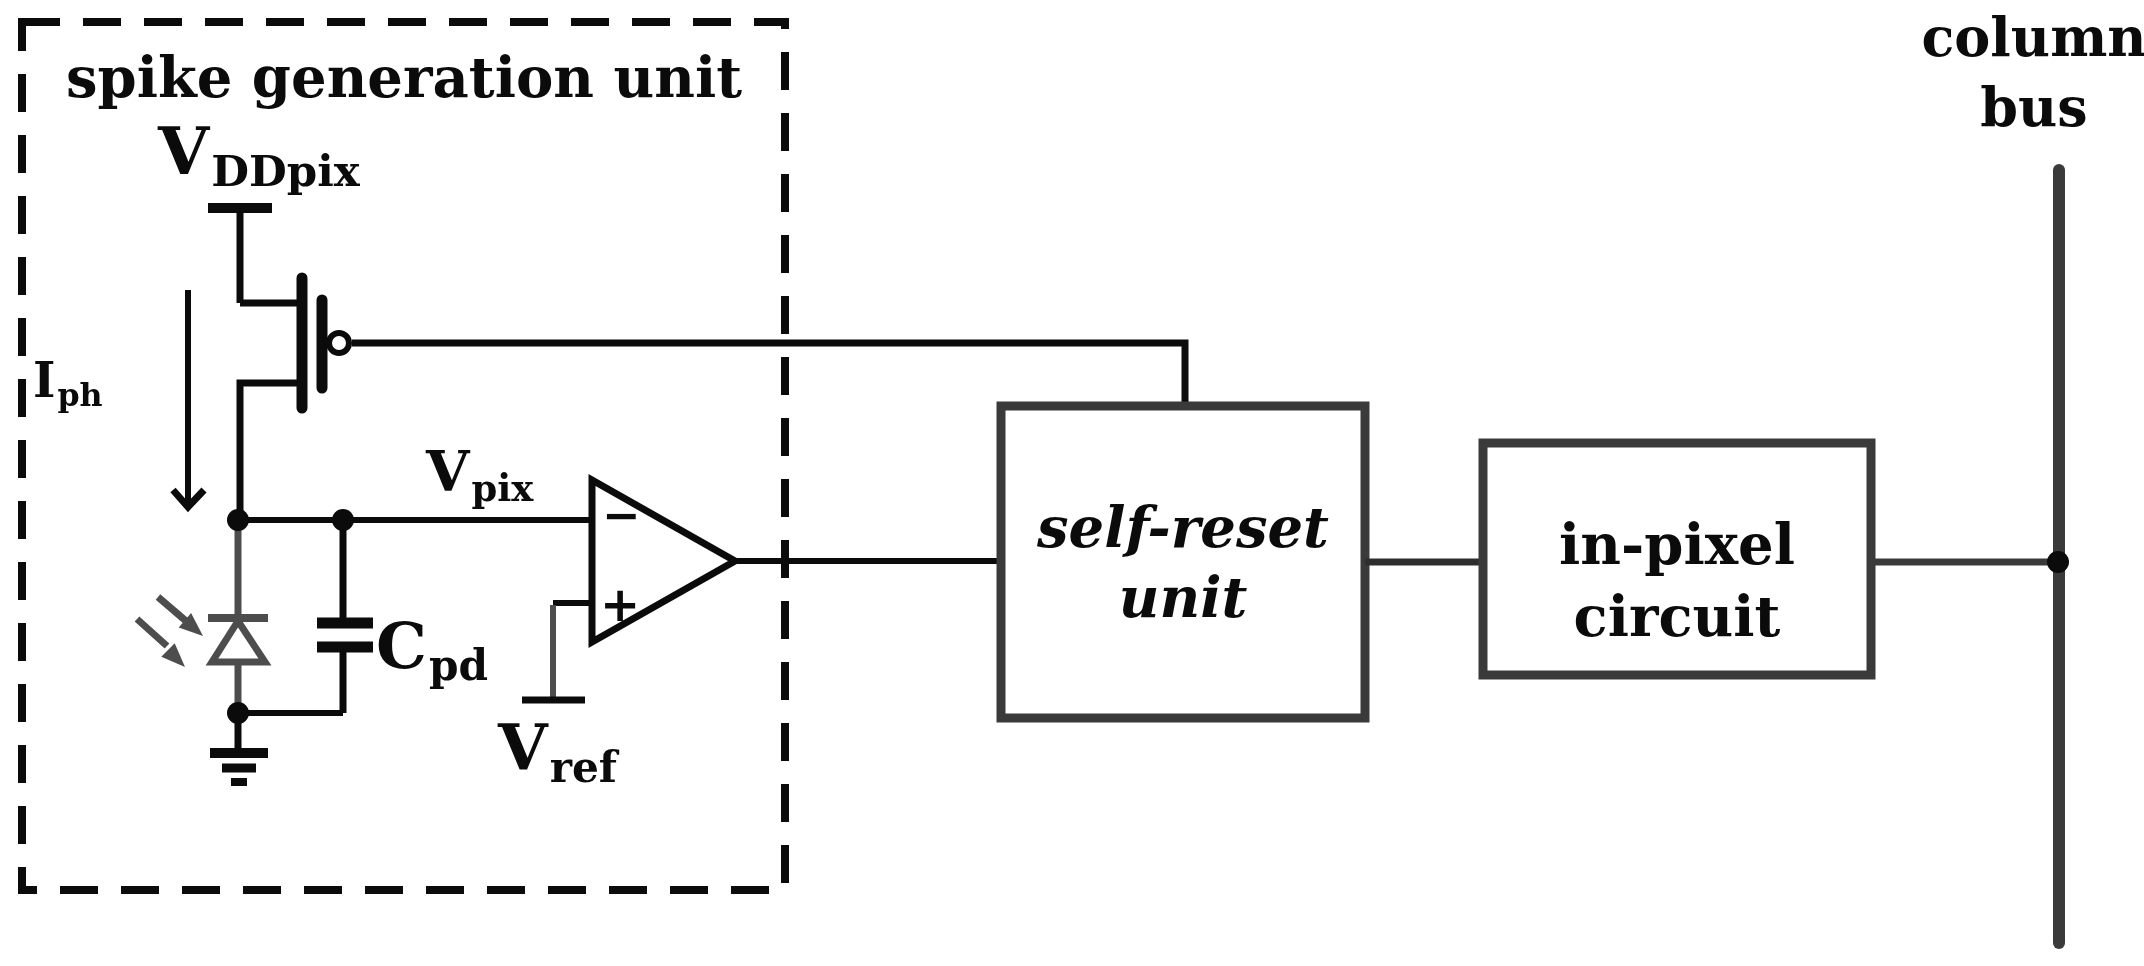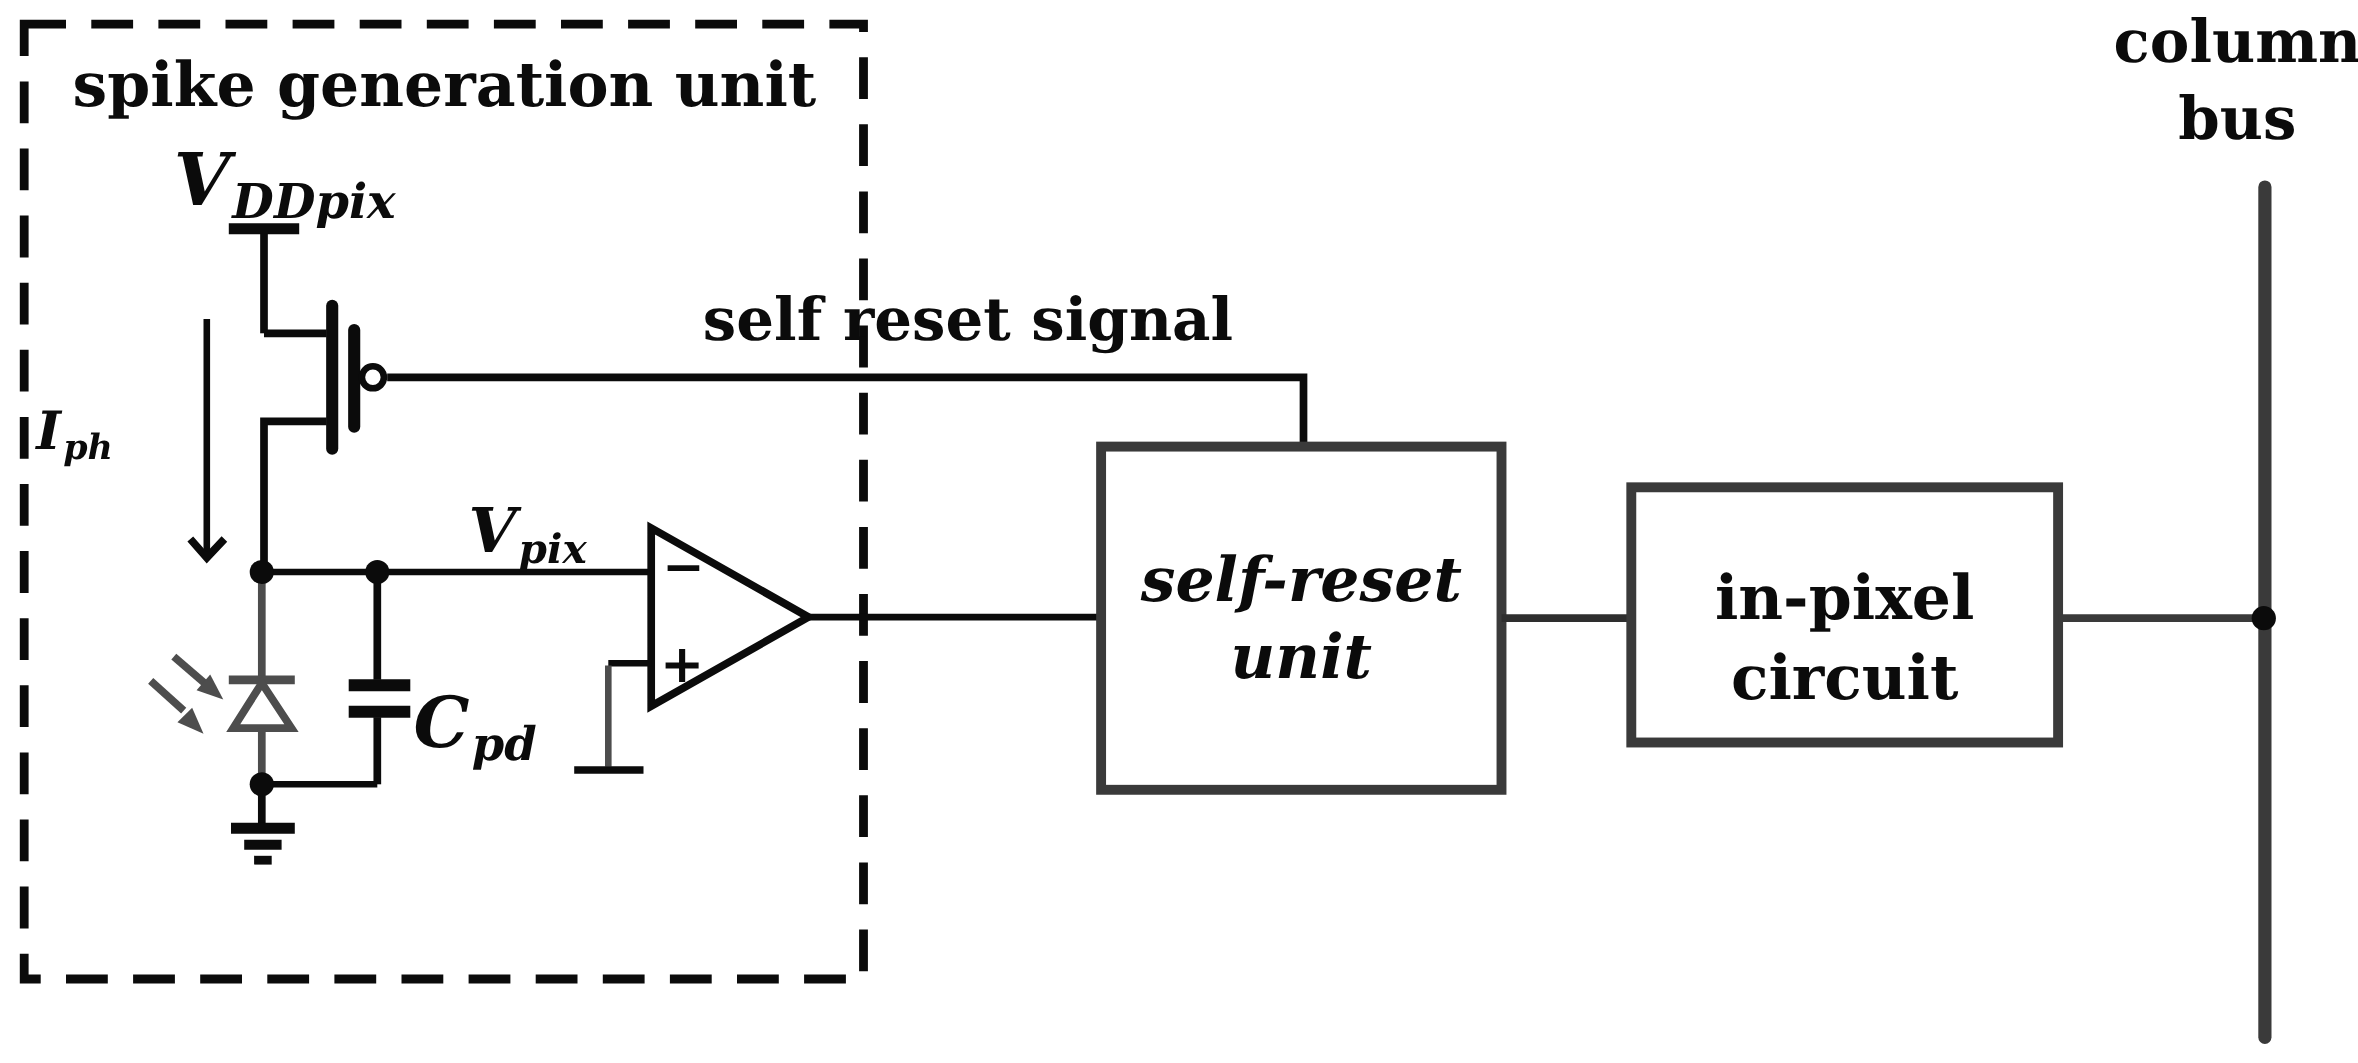--- a/index.html
+++ b/index.html
@@ -8,21 +8,21 @@
     font-family:"DejaVu Serif","Liberation Serif",serif;
     overflow:hidden;
   }
   #stage{position:absolute;inset:0;width:2144px;height:966px;padding-left:44px;}
   svg{position:absolute;left:0;top:0;}
   .lbl{
     position:absolute;color:#0b0b0b;font-weight:bold;white-space:nowrap;
     -webkit-user-select:none;user-select:none;
   }
   .center{transform:translateX(-50%);text-align:center;}
-  .math{font-style:italic;margin-top:12px;}
+  .math{}
   .math .sub{font-size:0.66em;position:relative;top:0.28em;margin-left:2px;}
   .title{font-size:56px;}
   .signal{font-size:54px;}
   .busLbl{font-size:54px;line-height:70px;}
   .blockTxt{
     position:absolute;display:flex;flex-direction:column;justify-content:center;
     align-items:center;font-weight:bold;color:#0b0b0b;text-align:center;
   }
   .blockTxt.two{line-height:70px;font-size:56px;font-style:italic;}
   .blockTxt.three{line-height:72px;font-size:56px;}
@@ -125,22 +125,24 @@
   </div>
 
   <div class="lbl math" style="left:426px;top:438px;font-size:56px;">
     <span>V</span><span class="sub">pix</span>
   </div>
 
   <div class="lbl math" style="left:376px;top:608px;font-size:64px;">
     <span>C</span><span class="sub">pd</span>
   </div>
 
+  <div class="lbl math" style="left:498px;top:710px;font-size:64px;">
+    <span>V</span><span class="sub">ref</span>
+  </div>
 
-  <div class="lbl signal center" style="left:880px;top:258px;">self reset signal</div>
 
   <div class="sign" style="left:602px;top:488px;font-size:46px;">−</div>
   <div class="sign" style="left:600px;top:576px;font-size:48px;">+</div>
 
   <div class="blockTxt two" style="left:1006px;top:411px;width:354px;height:302px;">
     <div>self-reset</div>
     <div>unit</div>
   </div>
 
   <div class="blockTxt three" style="left:1488px;top:448px;width:378px;height:264px;">

